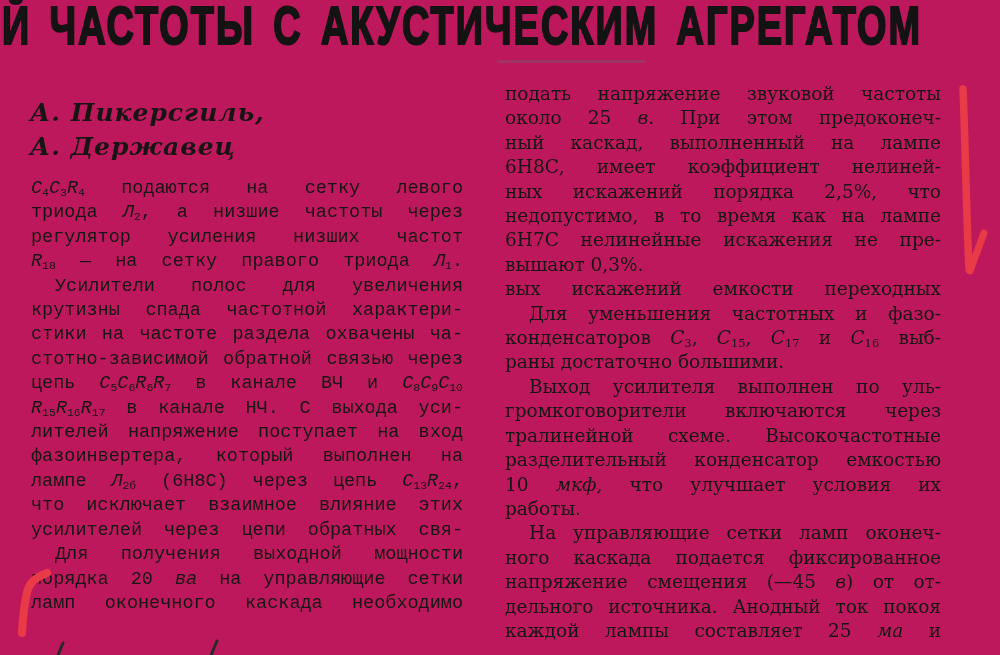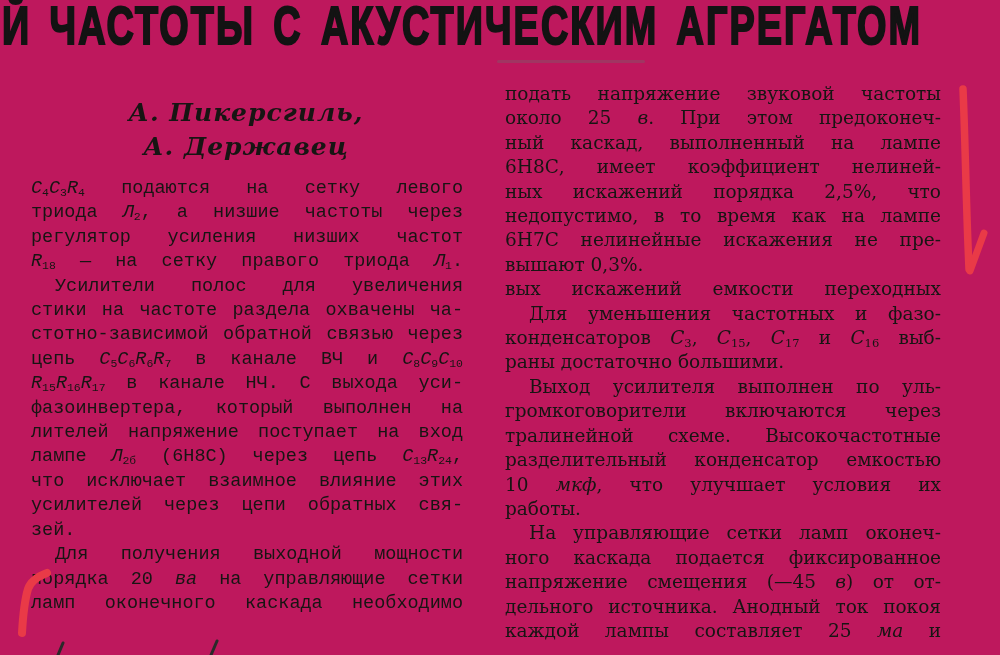--- a/index.html
+++ b/index.html
@@ -24,21 +24,21 @@
     white-space:nowrap;
     transform:scaleX(0.70);
     transform-origin:left top;
     -webkit-text-stroke:2.2px #131313;
     color:#131313;
   }
   
   #authors{
     position:absolute;
     left:30px;top:96px;width:432px;
-    text-align:center;
+    text-align:left;
     font-size:25px;
     font-weight:bold;
     font-style:italic;
     line-height:34px;
     letter-spacing:1px;
   }
   
   .col{
     position:absolute;
     font-size:18.5px;
@@ -84,30 +84,30 @@
 
   <div id="col-left" class="col">
       <div class="para">
         <div class="line"><em>C</em><sub>4</sub><em>C</em><sub>3</sub><em>R</em><sub>4</sub> подаются на сетку левого</div>
         <div class="line">триода <em>Л</em><sub>2</sub>, а низшие частоты через</div>
         <div class="line">регулятор усиления низших частот</div>
         <div class="line"><em>R</em><sub>18</sub> — на сетку правого триода <em>Л</em><sub>1</sub>.</div>
       </div>
       <div class="para">
         <div class="line indent">Усилители полос для увеличения</div>
+        <div class="line">крутизны спада частотной характери-</div>
         <div class="line">стики на частоте раздела охвачены ча-</div>
         <div class="line">стотно-зависимой обратной связью через</div>
         <div class="line">цепь <em>C</em><sub>5</sub><em>C</em><sub>6</sub><em>R</em><sub>6</sub><em>R</em><sub>7</sub> в канале ВЧ и <em>C</em><sub>8</sub><em>C</em><sub>9</sub><em>C</em><sub>10</sub></div>
         <div class="line"><em>R</em><sub>15</sub><em>R</em><sub>16</sub><em>R</em><sub>17</sub> в канале НЧ. С выхода уси-</div>
+        <div class="line">лителей напряжение поступает на вход</div>
         <div class="line">фазоинвертера, который выполнен на</div>
-        <div class="line">лителей напряжение поступает на вход</div>
         <div class="line">лампе <em>Л</em><sub>2б</sub> (6Н8С) через цепь <em>C</em><sub>13</sub><em>R</em><sub>24</sub>,</div>
         <div class="line">что исключает взаимное влияние этих</div>
         <div class="line">усилителей через цепи обратных свя-</div>
-        <div class="line end">зей.</div>
       </div>
       <div class="para">
         <div class="line indent">Для получения выходной мощности</div>
         <div class="line">порядка 20 <em>ва</em> на управляющие сетки</div>
         <div class="line">ламп оконечного каскада необходимо</div>
       </div>
     </div>
   <div id="col-right" class="col">
       <div class="para">
         <div class="line">подать напряжение звуковой частоты</div>

